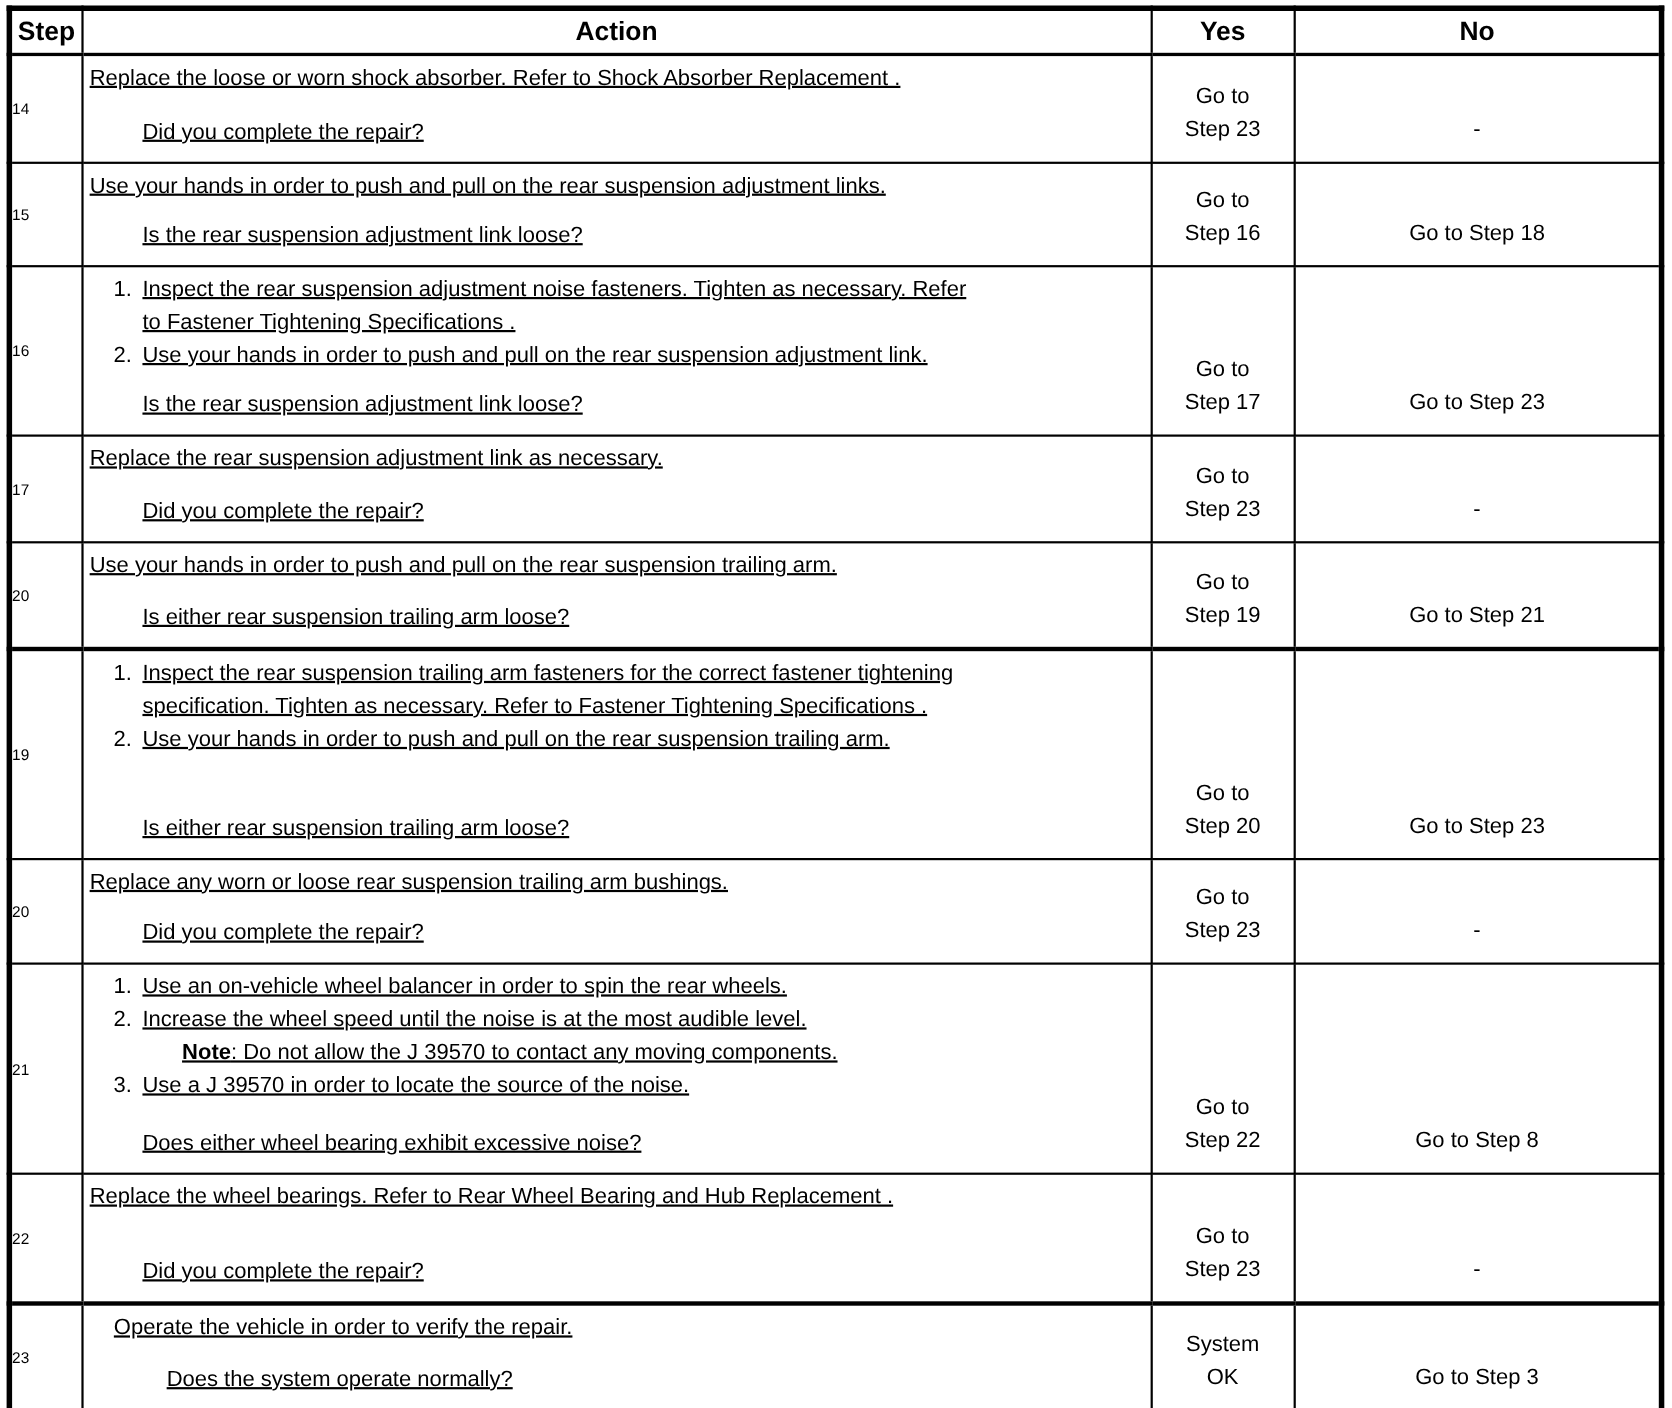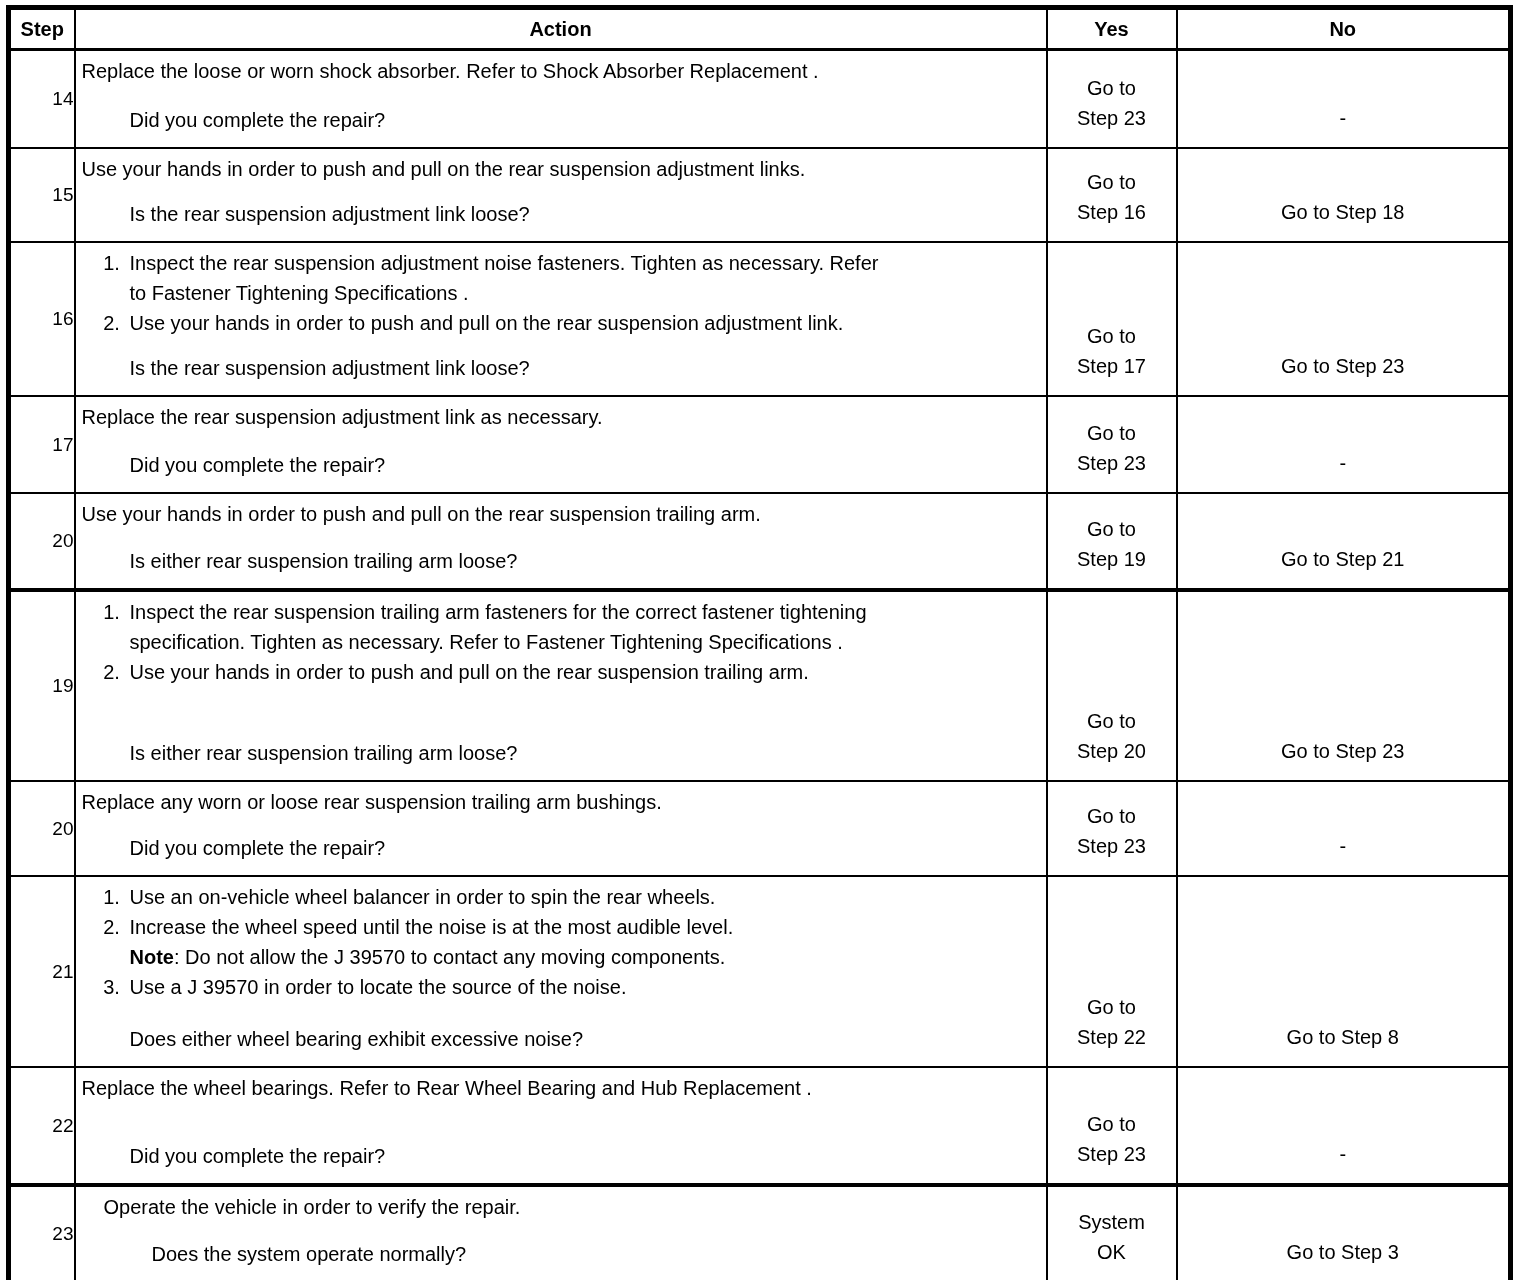--- a/index.html
+++ b/index.html
@@ -28,37 +28,38 @@
 
   th, td {
     border: 2px solid #000;
     padding: 0;
     font-size: 20px;
     line-height: 30px;
     vertical-align: middle;
   }
   thead th {
     height: 38px;
-    font-size: 20px;
+    font-size: 24px;
     font-weight: bold;
     text-align: center;
     border-bottom: 3px solid #000;
     line-height: 22px;
   }
   td.cell-step {
-    text-align: right;
-    font-size: 19px;
+    text-align: left;
+    font-size: 14px;
   }
   td.cell-action { vertical-align: top; }
   .action-wrap {
     display: flex;
     flex-direction: column;
     justify-content: space-between;
     box-sizing: border-box;
     padding: 5px 8px 12px 6px;
+    text-decoration: underline;
   }
   .h0 { height: 96px; }
   .h1 { height: 92px; }
   .h2 { height: 152px; }
   .h3 { height: 95px; }
   .h4 { height: 94px; }
   .h5 { height: 188px; }
   .h6 { height: 93px; }
   .h7 { height: 189px; }
   .h8 { height: 115px; }
@@ -66,21 +67,21 @@
 
   .action-wrap ol {
     margin: 0;
     padding-left: 44px;
   }
   .action-wrap ol.w-narrow { max-width: 760px; }
   .action-wrap ol.w-wide   { max-width: 820px; }
   .action-wrap li { padding-left: 4px; }
   .para { max-width: 960px; }
   .question { max-width: 960px; margin-left: 48px; }
-  .note b { font-weight: bold; }
+  .note b { font-weight: bold; margin-left: 36px; }
 
   td.cell-yes, td.cell-no {
     vertical-align: bottom;
     text-align: center;
     padding-bottom: 14px;
   }
   td.cell-yes .narrow {
     display: inline-block;
     max-width: 82px;
   }

